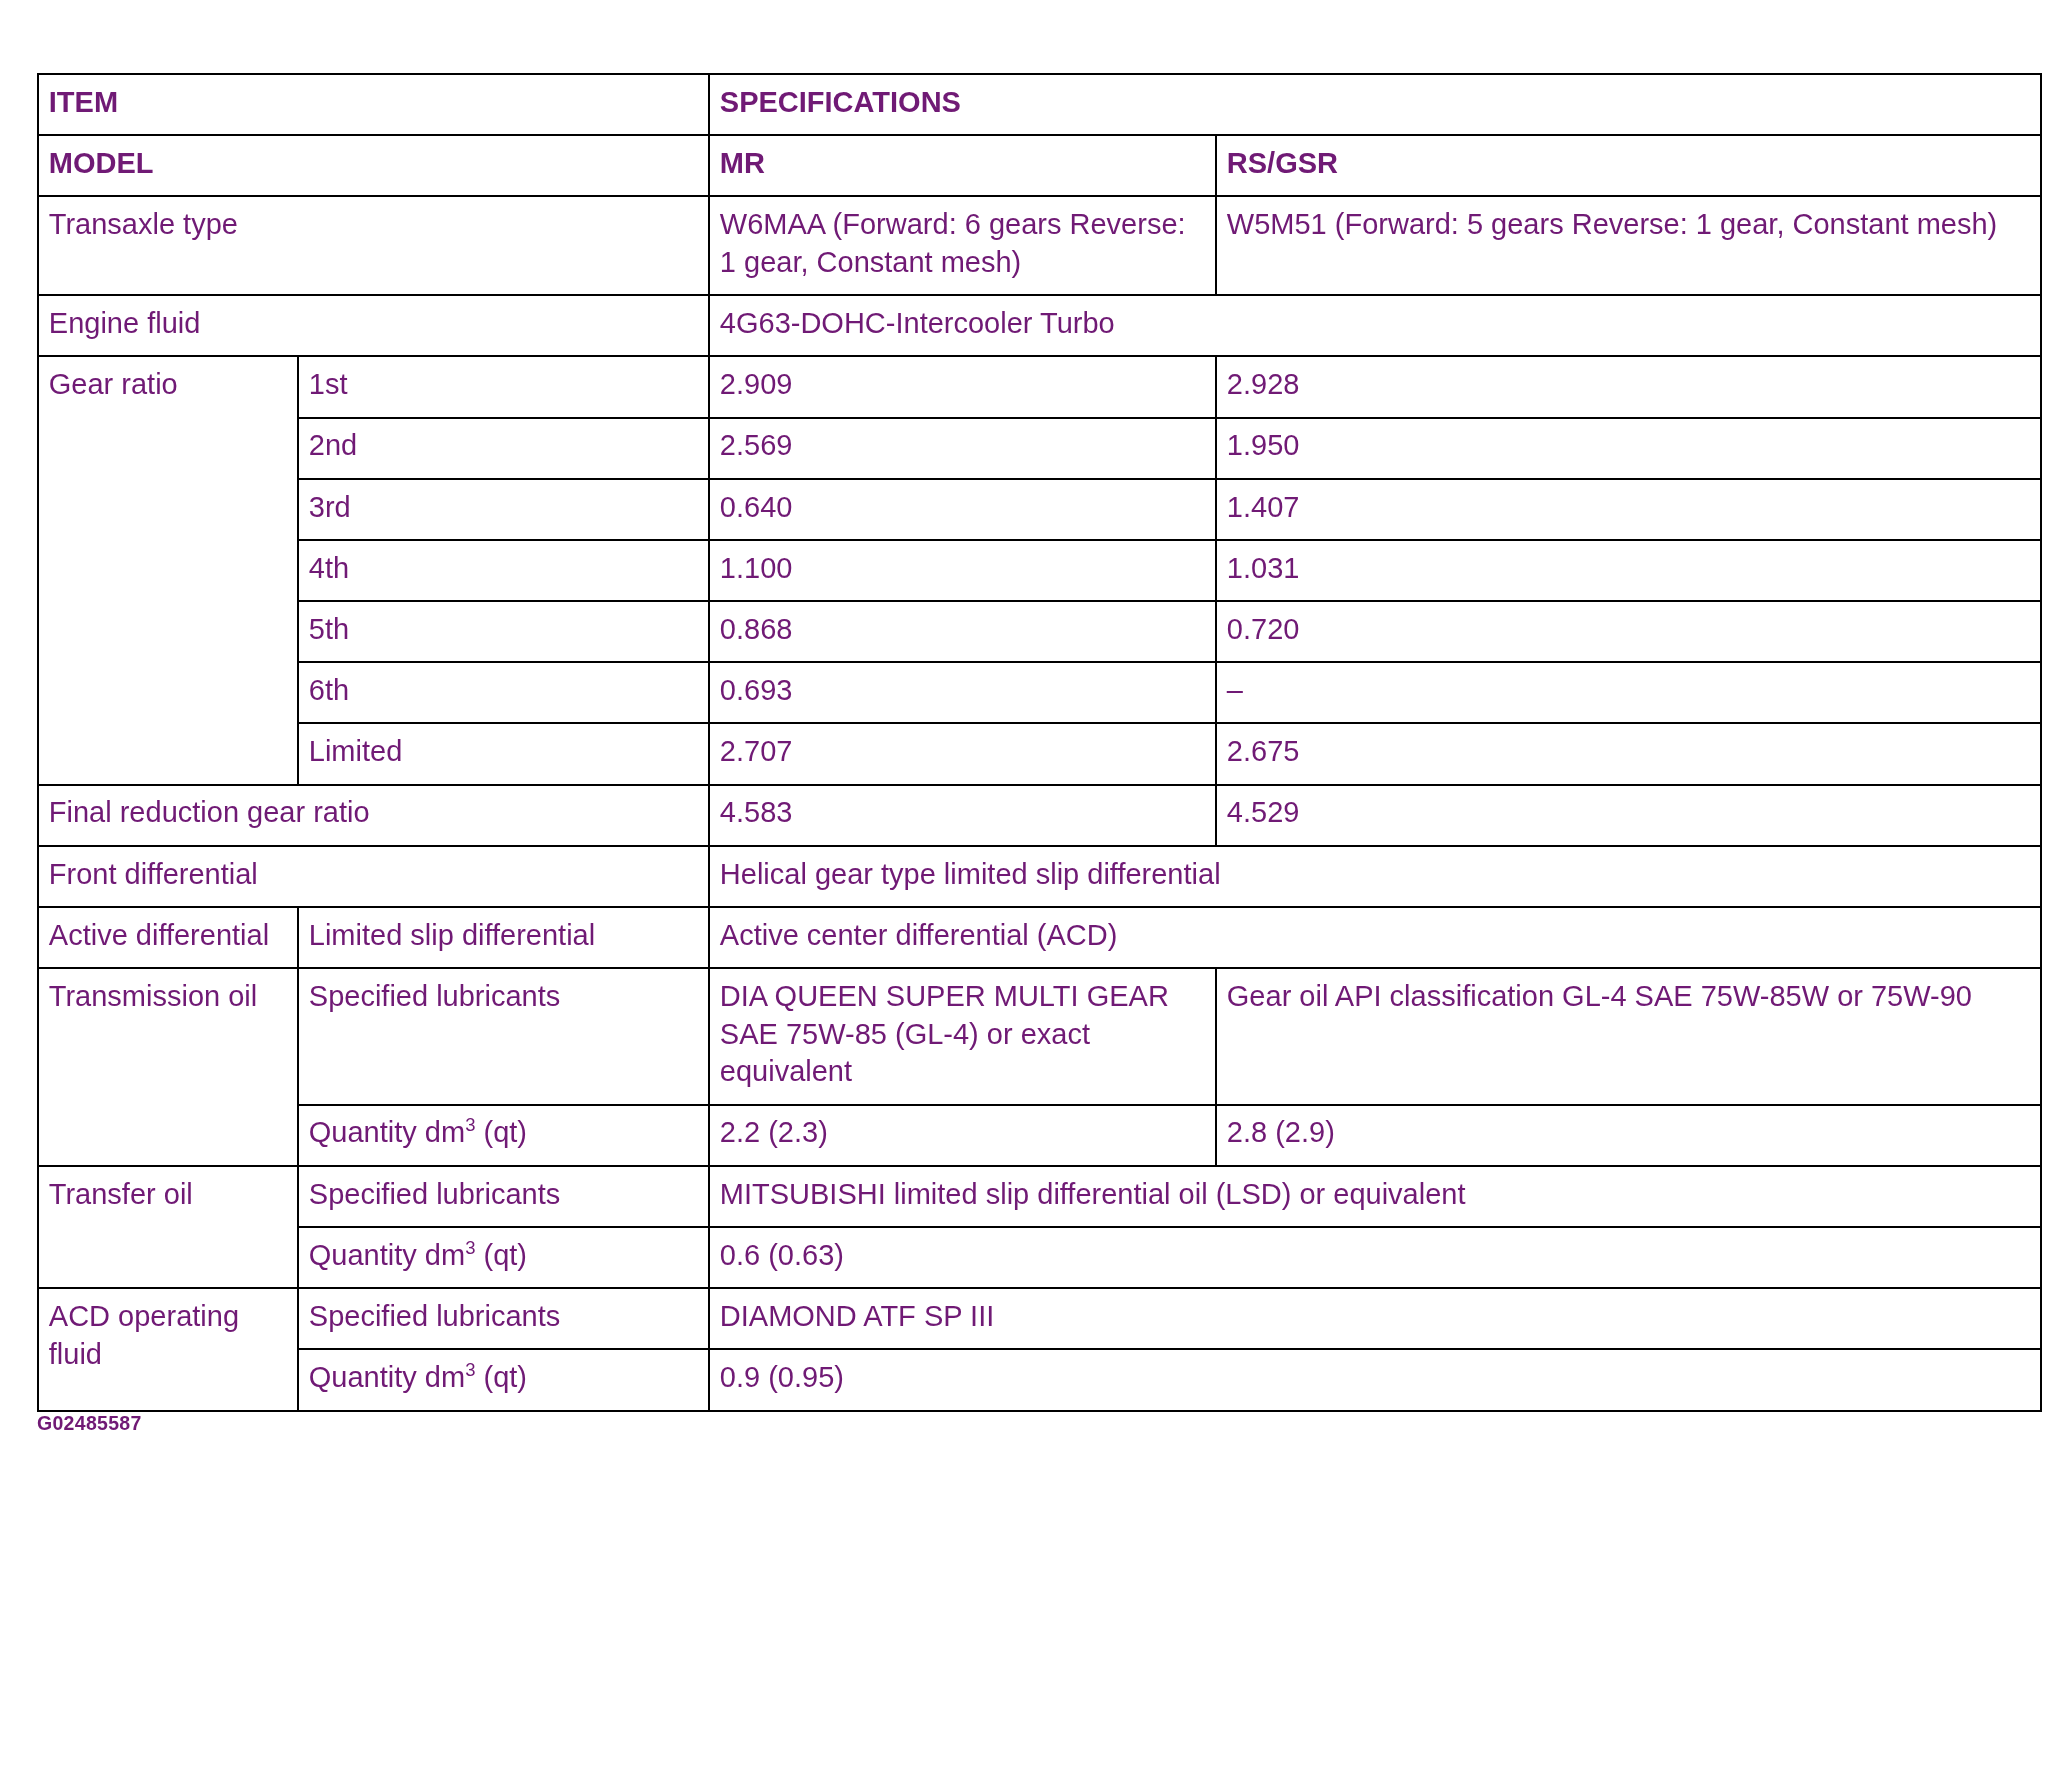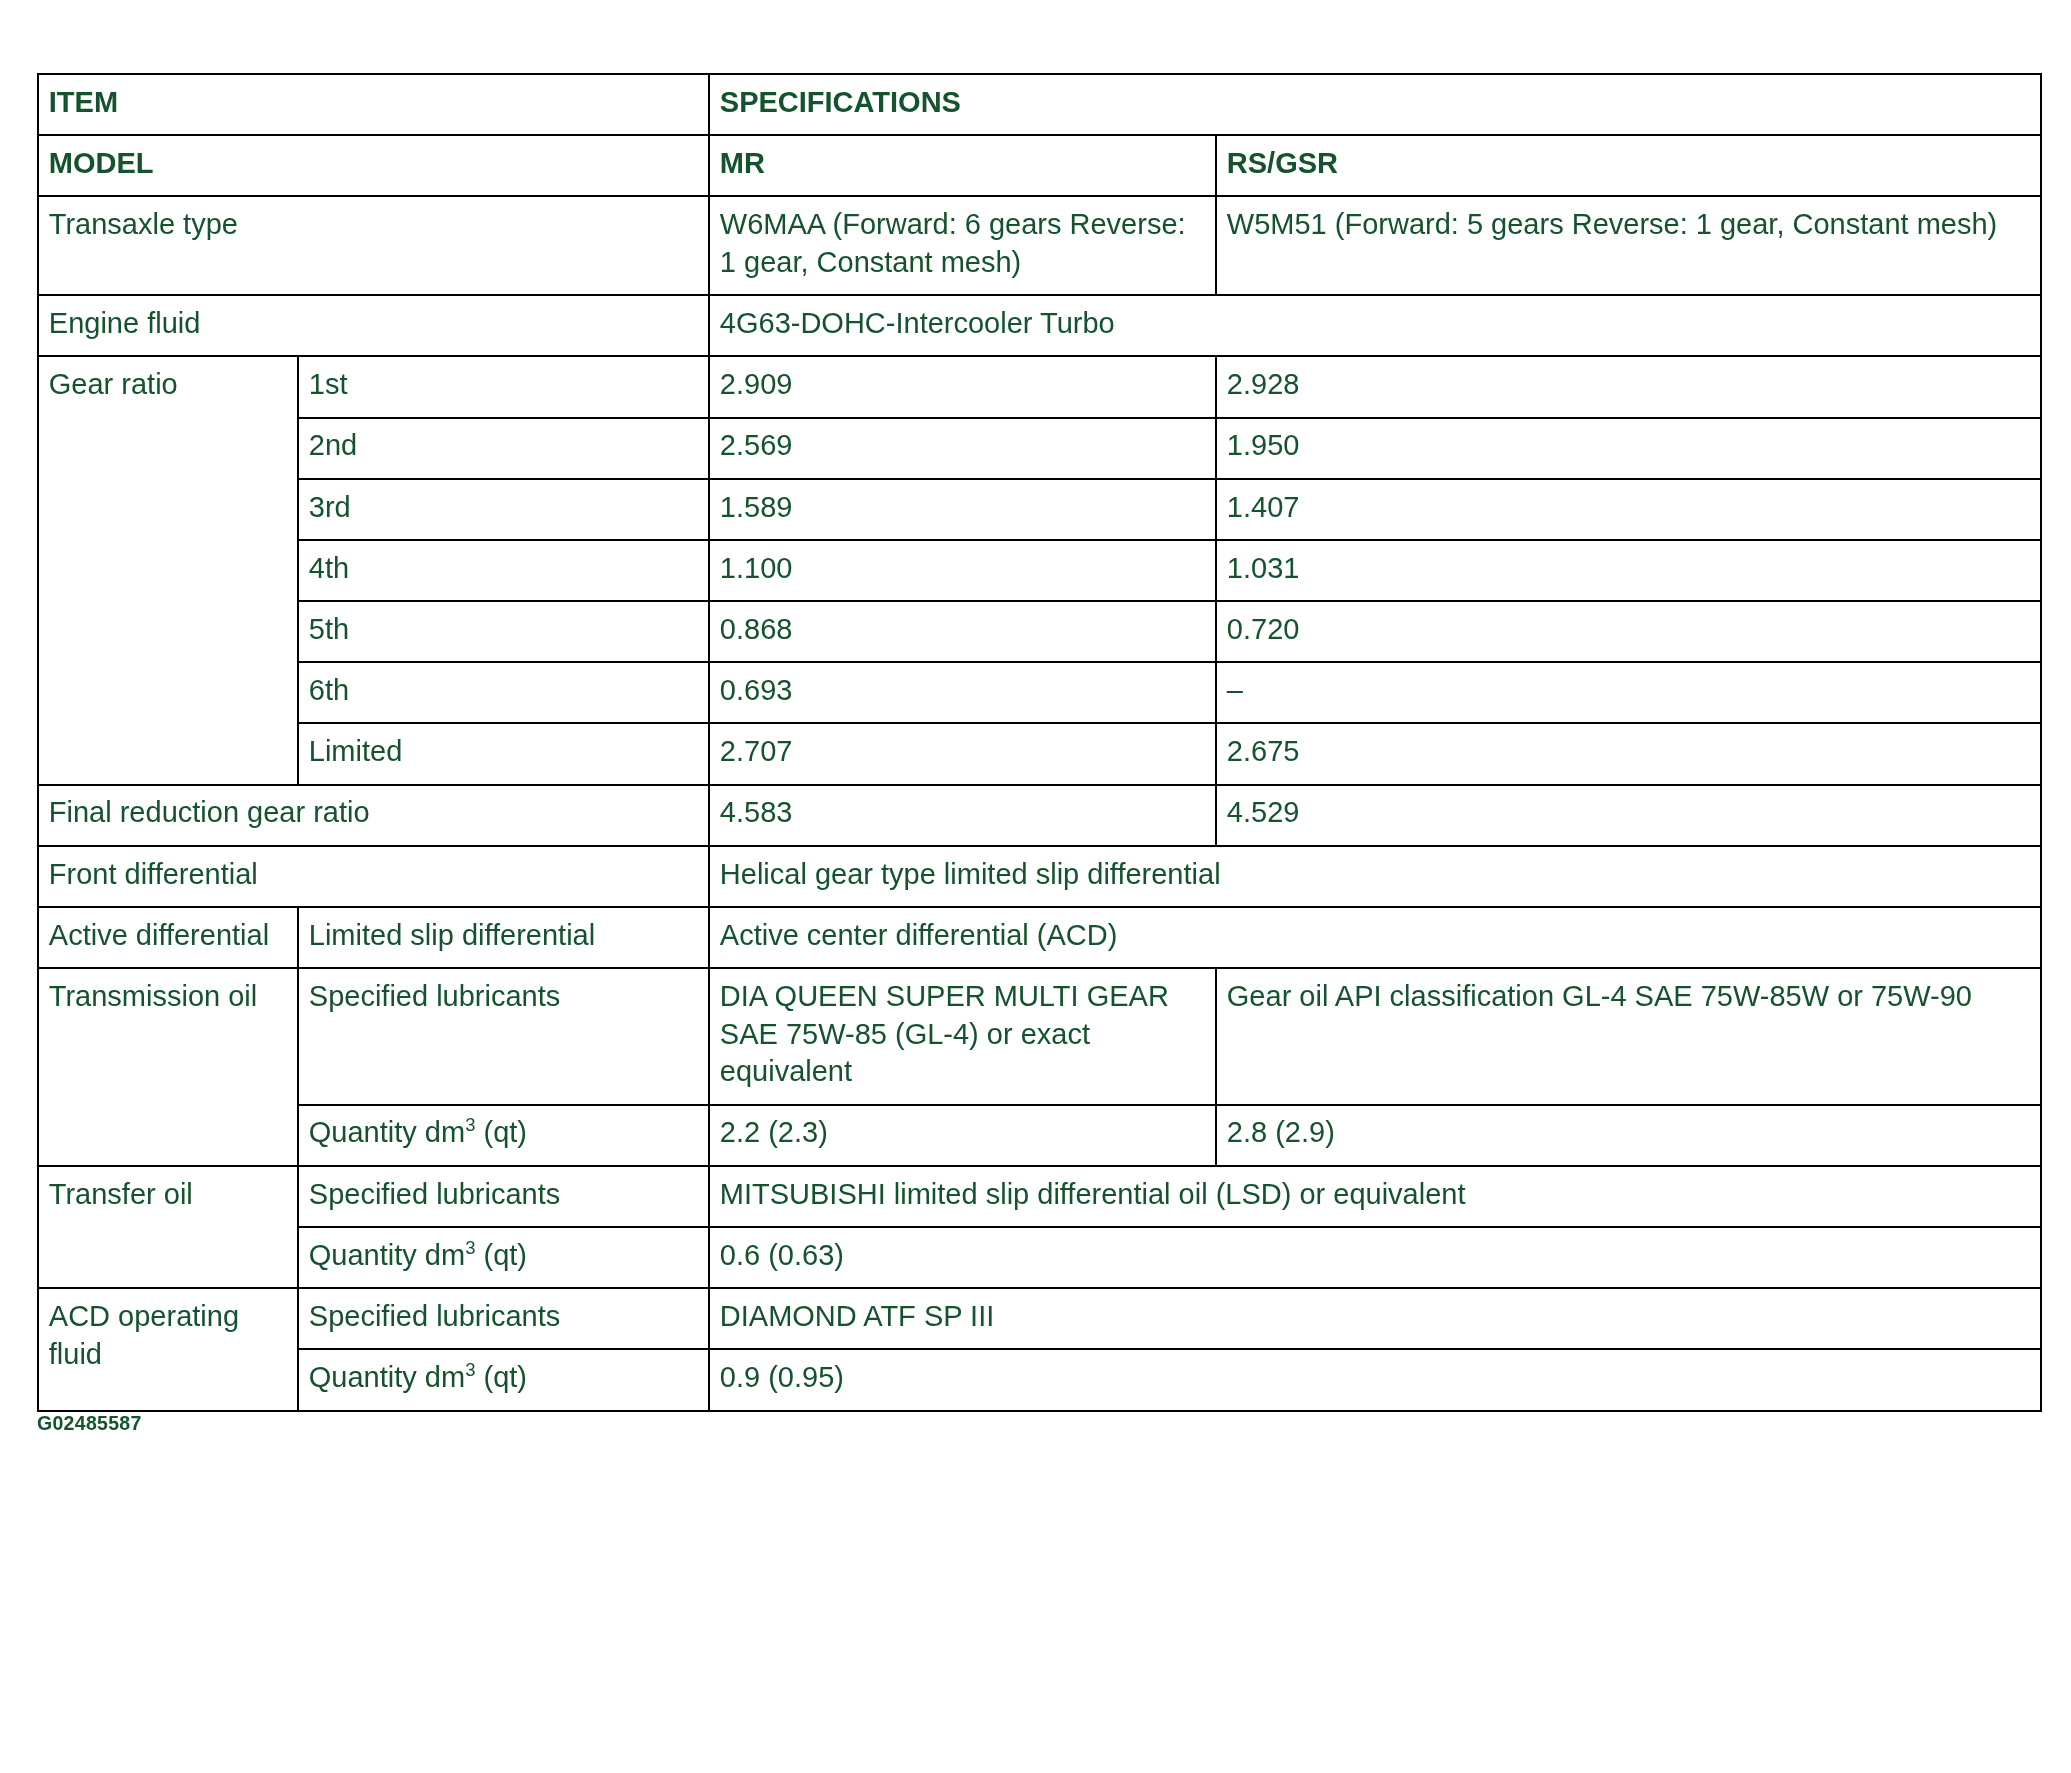--- a/index.html
+++ b/index.html
@@ -7,21 +7,21 @@
     padding: 0;
     background: #ffffff;
   }
   .page {
     position: relative;
     width: 2071px;
     height: 1774px;
     box-sizing: border-box;
     padding: 73px 31px 0 37px;
     background: #ffffff;
-    color: #14532d;
+    color: #701a75;
     font-family: "Liberation Sans", sans-serif;
     overflow: hidden;
   }
   table.spec-table {
     border-collapse: collapse;
     table-layout: fixed;
     width: 2003px;
   }
   table.spec-table td {
     border: 2.9px solid #000000;
@@ -88,21 +88,21 @@
         <td>2.909</td>
         <td>2.928</td>
       </tr>
       <tr>
         <td>2nd</td>
         <td>2.569</td>
         <td>1.950</td>
       </tr>
       <tr>
         <td>3rd</td>
-        <td>1.589</td>
+        <td>0.640</td>
         <td>1.407</td>
       </tr>
       <tr>
         <td>4th</td>
         <td>1.100</td>
         <td>1.031</td>
       </tr>
       <tr>
         <td>5th</td>
         <td>0.868</td>

